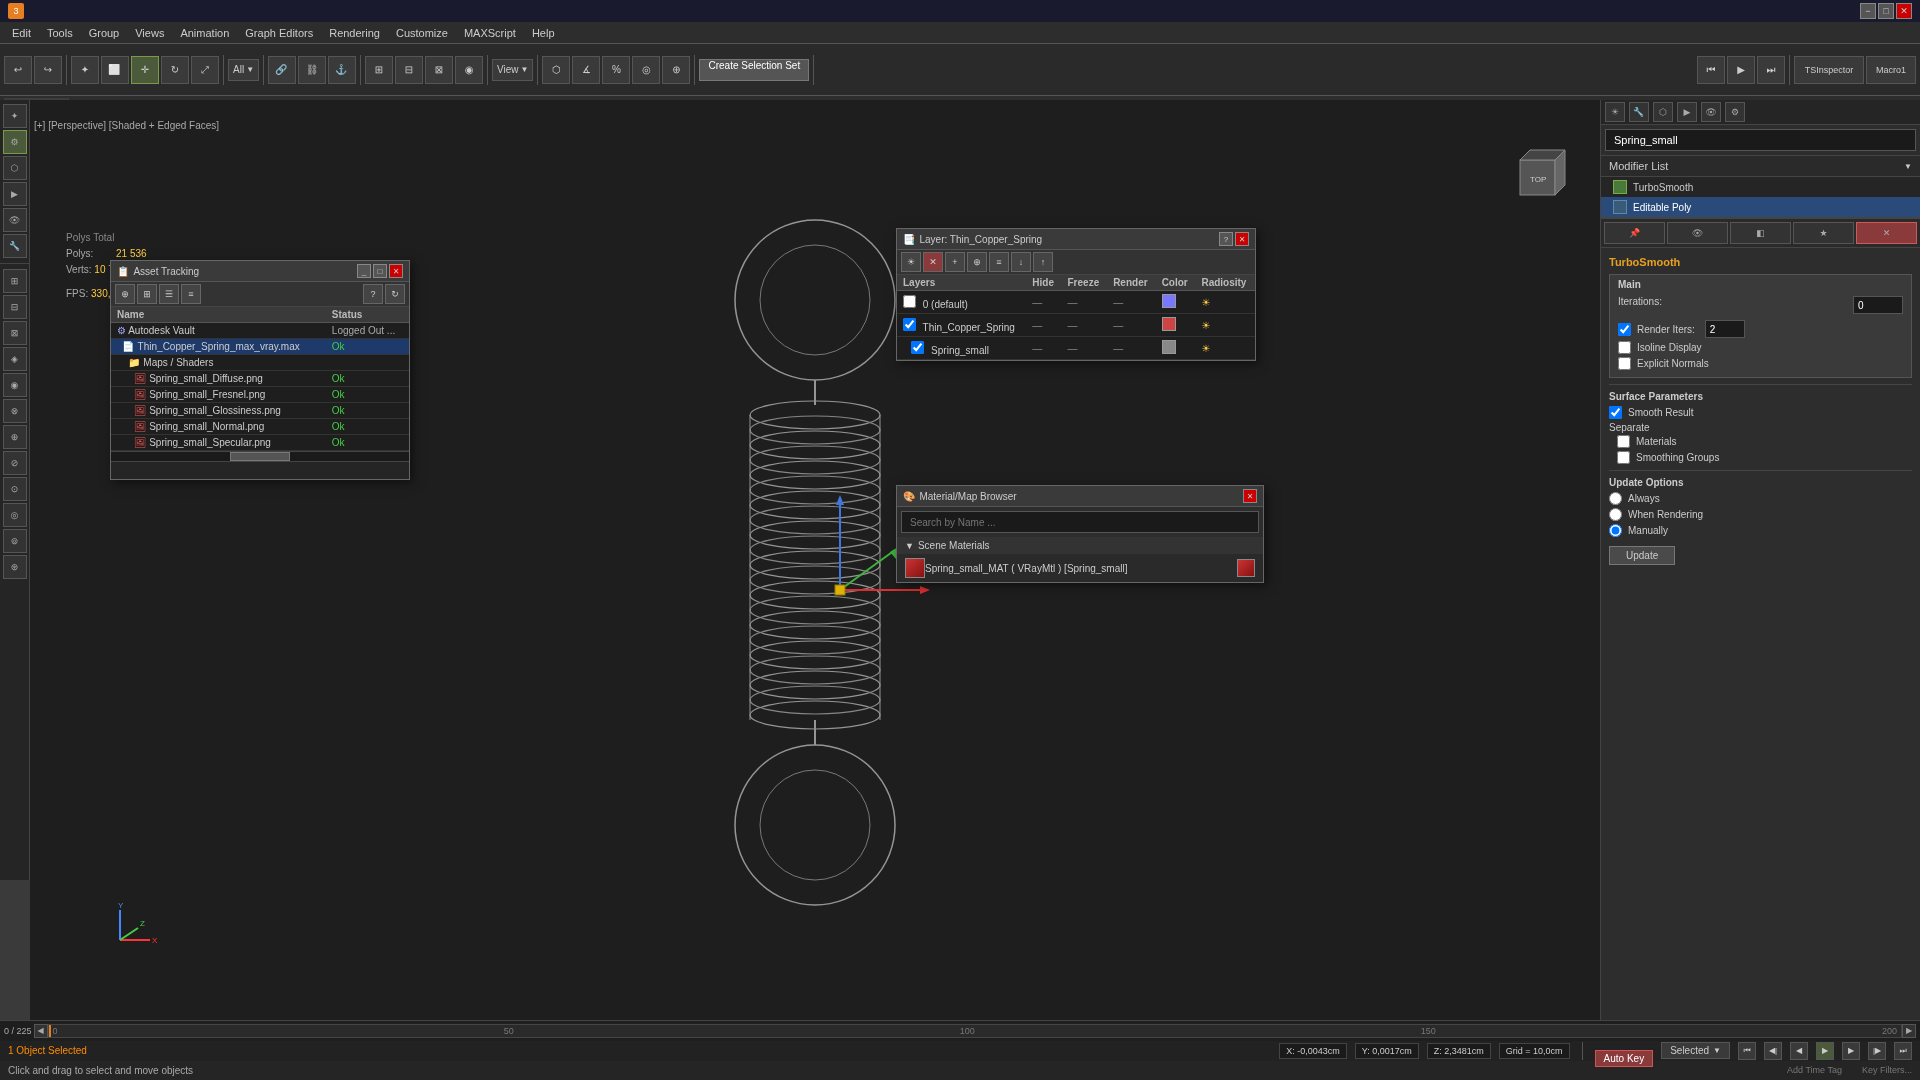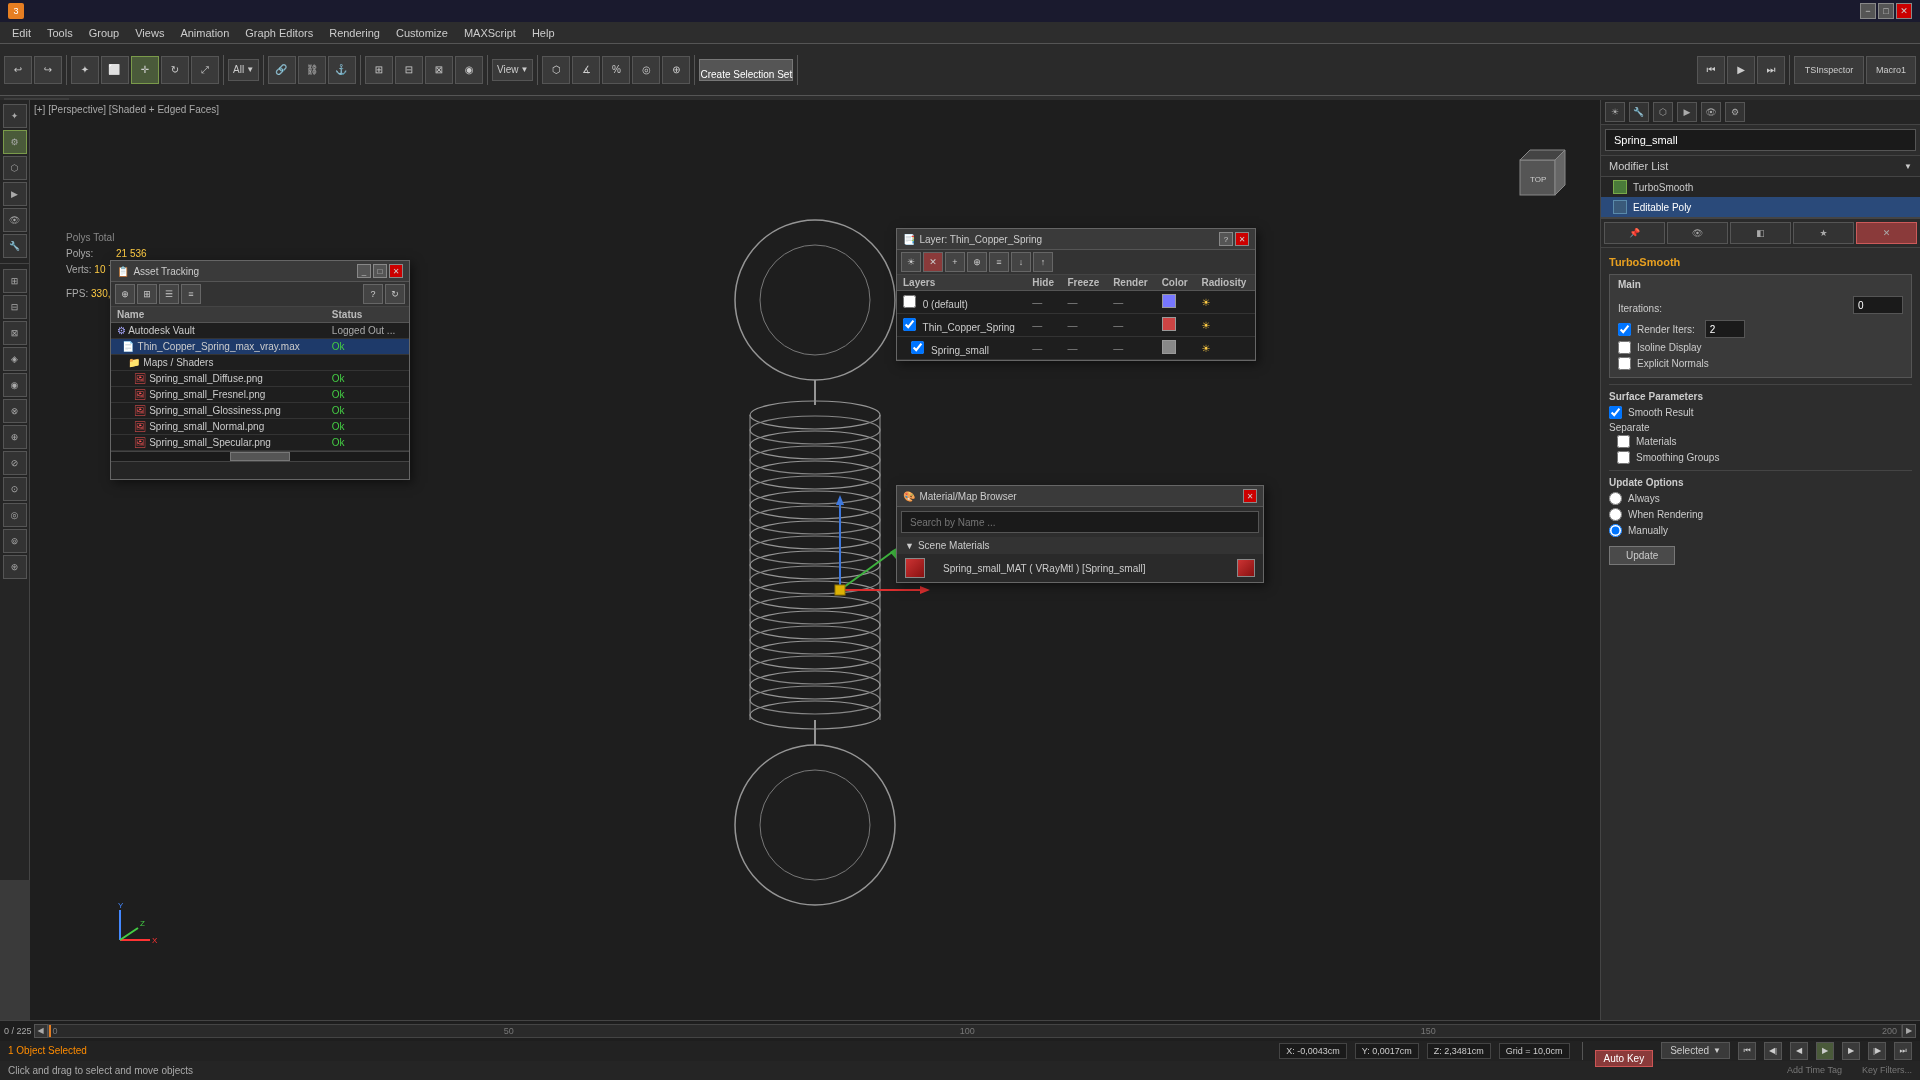--- a/index.html
+++ b/index.html
@@ -14,50 +14,50 @@
 
     
     #menu-bar { background: #2d2d2d; height: 22px; display: flex; align-items: center; padding: 0 4px; border-bottom: 1px solid #555; }
     .menu-item { padding: 2px 8px; color: #ccc; font-size: 11px; cursor: pointer; white-space: nowrap; }
 
     
     #toolbar { background: #2a2a2a; height: 52px; display: flex; align-items: center; padding: 2px 4px; border-bottom: 1px solid #555; gap: 2px; }
     .tool-btn { background: #3a3a3a; border: 1px solid #555; width: 28px; height: 28px; cursor: pointer; display: flex; align-items: center; justify-content: center; color: #ccc; font-size: 10px; }
     .tool-separator { width: 1px; height: 30px; background: #555; margin: 0 2px; }
     .tool-dropdown { background: #3a3a3a; border: 1px solid #555; height: 22px; padding: 0 4px; color: #ccc; font-size: 10px; display: flex; align-items: center; gap: 2px; cursor: pointer; }
-    .create-sel-btn { background: #555; border: 1px solid #777; height: 22px; padding: 0 0; color: #fff; font-size: 10px; cursor: pointer; display: flex; align-items: flex-end; }
+    .create-sel-btn { background: #555; border: 1px solid #777; height: 22px; padding: 0 8px; color: #fff; font-size: 10px; cursor: pointer; display: flex; align-items: flex-start; }
 
     
     #sub-toolbar { background: #2d2d2d; height: 24px; display: flex; align-items: center; padding: 0 4px; border-bottom: 1px solid #555; }
     .sub-tab { padding: 3px 10px; color: #ccc; font-size: 11px; cursor: pointer; border-bottom: 2px solid transparent; }
     .sub-tab.active { color: #fff; border-bottom: 2px solid #e67e22; background: #3d3d3d; }
 
     
     #left-toolbar { position: absolute; left: 0; top: 100px; width: 30px; height: 780px; background: #252525; display: flex; flex-direction: column; align-items: center; padding: 4px 0; gap: 2px; border-right: 1px solid #444; }
     .lt-btn { width: 24px; height: 24px; background: #333; border: 1px solid #555; cursor: pointer; display: flex; align-items: center; justify-content: center; color: #aaa; font-size: 9px; }
 
     
     #viewport { position: absolute; left: 30px; top: 100px; right: 320px; bottom: 60px; background: #1e1e1e; overflow: hidden; }
-    #viewport-label { position: absolute; top: 4px; left: 4px; color: #aaa; font-size: 10px; z-index: 2; }
+    #viewport-label { position: absolute; top: 20px; left: 4px; color: #aaa; font-size: 10px; z-index: 2; }
     #viewport-stats { position: absolute; top: 130px; left: 36px; color: #aaa; font-size: 10px; z-index: 2; line-height: 16px; }
 
     
     #spring-container { position: absolute; left: 0; right: 0; top: 0; bottom: 0; display: flex; align-items: center; justify-content: center; }
 
     
     #right-panel { position: absolute; right: 0; top: 100px; width: 320px; bottom: 60px; background: #2d2d2d; border-left: 1px solid #444; overflow-y: auto; }
     #modifier-list { background: #252525; border-bottom: 1px solid #444; }
     #modifier-list-header { padding: 4px 8px; color: #ccc; font-size: 11px; background: #2a2a2a; border-bottom: 1px solid #444; display: flex; justify-content: space-between; }
     .modifier-item { padding: 3px 12px; color: #ccc; font-size: 10px; cursor: pointer; display: flex; align-items: center; gap: 6px; }
     .modifier-item.selected { background: #2a4a7a; }
 
     
     #turbosmooth-section { padding: 8px; }
     .section-title { color: #e8a020; font-size: 11px; font-weight: bold; margin-bottom: 6px; }
-    .param-row { display: flex; align-items: flex-end; justify-content: space-between; margin-bottom: 4px; padding: 2px 0; }
+    .param-row { display: flex; align-items: flex-start; justify-content: space-between; margin-bottom: 4px; padding: 2px 0; }
     .param-label { color: #ccc; font-size: 10px; }
     .param-input { background: #1a1a1a; border: 1px solid #555; color: #fff; width: 50px; height: 18px; padding: 0 4px; font-size: 10px; }
     .checkbox-row { display: flex; align-items: center; gap: 6px; margin-bottom: 3px; }
     .checkbox-row input { cursor: pointer; }
     .section-divider { border: none; border-top: 1px solid #444; margin: 6px 0; }
     .radio-row { display: flex; align-items: center; gap: 6px; margin-bottom: 3px; }
     .update-btn { background: #4a4a4a; border: 1px solid #777; color: #ccc; padding: 3px 16px; cursor: pointer; margin-top: 6px; font-size: 10px; }
 
     
     #asset-tracking { position: absolute; left: 110px; top: 260px; width: 300px; background: #2d2d2d; border: 1px solid #666; box-shadow: 3px 3px 10px rgba(0,0,0,0.5); z-index: 100; }
@@ -80,21 +80,21 @@
     #layer-dialog { position: absolute; left: 896px; top: 228px; width: 360px; background: #2d2d2d; border: 1px solid #666; box-shadow: 3px 3px 10px rgba(0,0,0,0.5); z-index: 100; }
     .layer-table { width: 100%; border-collapse: collapse; font-size: 10px; }
     .layer-table th { background: #3a3a3a; padding: 2px 6px; text-align: left; border-bottom: 1px solid #555; color: #bbb; font-size: 10px; }
     .layer-table td { padding: 3px 6px; border-bottom: 1px solid #333; color: #ccc; font-size: 10px; }
     .layer-toolbar { background: #333; padding: 2px 4px; display: flex; gap: 2px; border-bottom: 1px solid #444; }
 
     
     #mat-browser { position: absolute; left: 896px; top: 485px; width: 368px; background: #2d2d2d; border: 1px solid #666; box-shadow: 3px 3px 10px rgba(0,0,0,0.5); z-index: 100; }
     .mat-search { background: #1a1a1a; border: 1px solid #555; color: #aaa; width: 100%; height: 22px; padding: 0 8px; font-size: 10px; }
     .mat-section-header { background: #333; padding: 3px 8px; color: #ccc; font-size: 10px; display: flex; align-items: center; gap: 4px; cursor: pointer; }
-    .mat-item { display: flex; align-items: center; gap: 18px; padding: 4px 8px; background: #2a2a2a; cursor: pointer; }
+    .mat-item { display: flex; align-items: center; gap: 0; padding: 4px 8px; background: #2a2a2a; cursor: pointer; }
     .mat-swatch { width: 20px; height: 20px; background: linear-gradient(135deg, #cc3333, #881111); border: 1px solid #888; flex-shrink: 0; }
     .mat-name { color: #ccc; font-size: 10px; }
 
     
     #status-bar { position: absolute; bottom: 0; left: 0; right: 0; height: 60px; background: #252525; border-top: 1px solid #444; display: flex; flex-direction: column; }
     #timeline { height: 20px; background: #1e1e1e; display: flex; align-items: center; padding: 0 4px; overflow: hidden; }
     .timeline-track { flex: 1; height: 14px; background: #2a2a2a; border: 1px solid #444; position: relative; display: flex; align-items: center; }
     .timeline-marker { position: absolute; top: 0; bottom: 0; width: 2px; background: #e67e22; left: 0; }
     .timeline-numbers { display: flex; justify-content: space-between; width: 100%; padding: 0 4px; color: #777; font-size: 9px; }
     #bottom-controls { height: 20px; display: flex; align-items: center; padding: 0 8px; gap: 8px; background: #222; }

